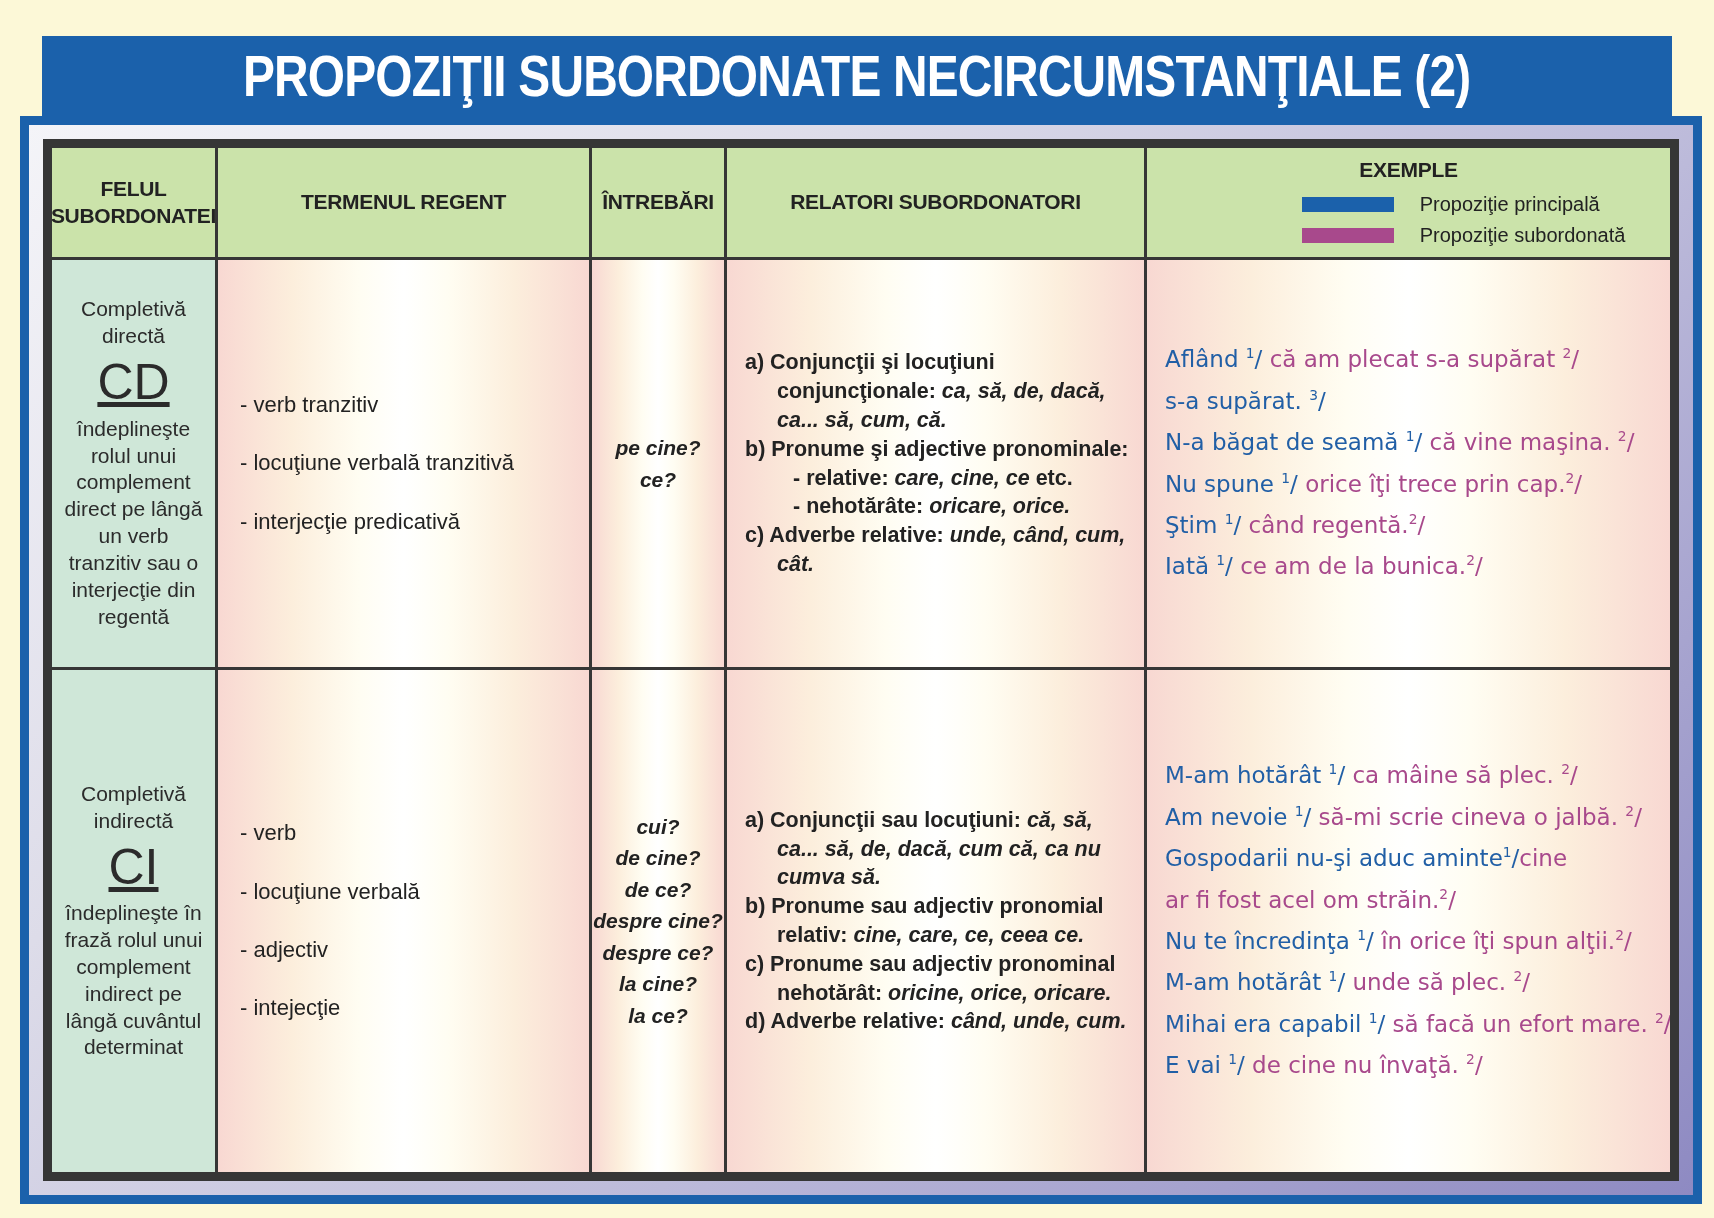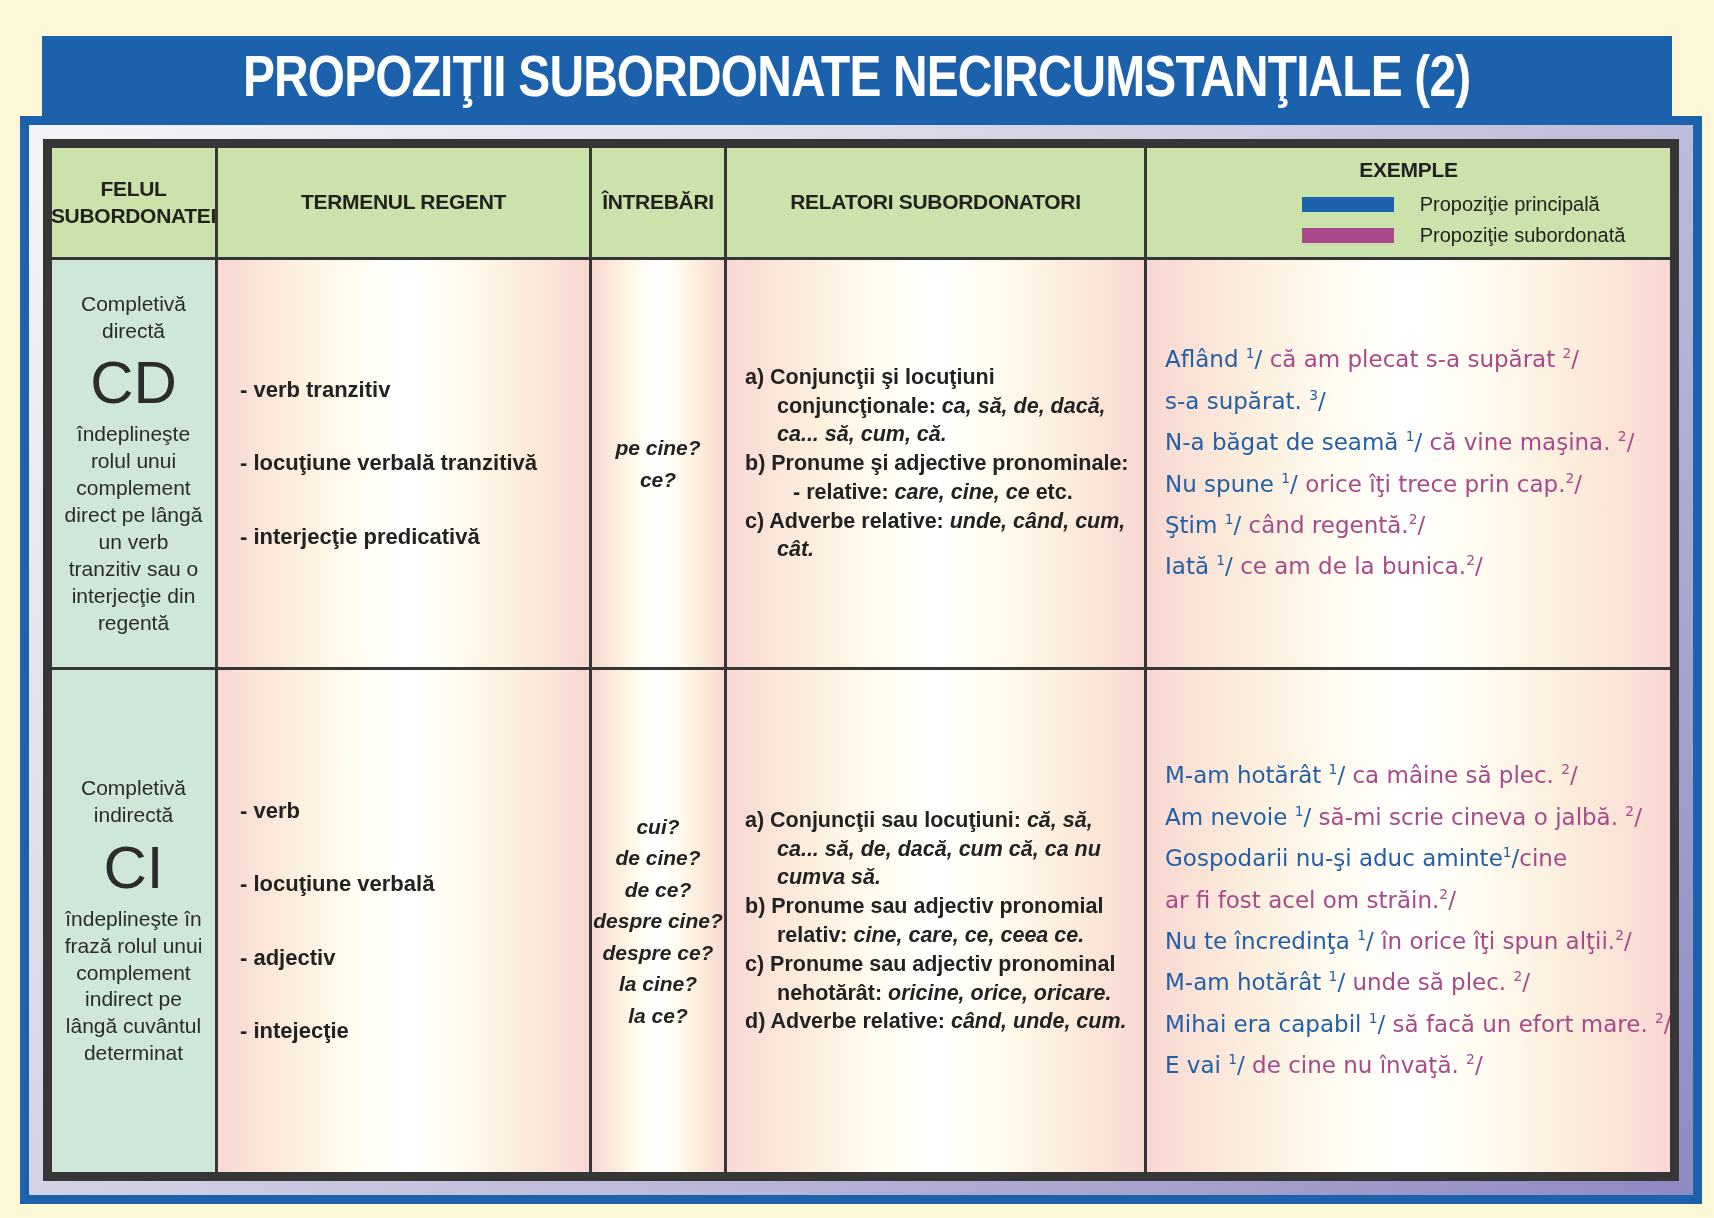--- a/index.html
+++ b/index.html
@@ -61,24 +61,24 @@
   .silk{background:linear-gradient(90deg,#f8d8d2 0%,#fceedc 20%,#fffdf2 38%,#ffffff 50%,#fffdf2 62%,#fceedc 80%,#f8d8d2 100%);}
 
   
   .legend{display:flex;flex-direction:column;gap:6px;margin-top:8px;align-items:flex-start;padding-left:110px;}
   .legend-row{display:flex;align-items:center;gap:26px;}
   .legend-bar{width:92px;height:15px;}
   .legend-label{font-weight:normal;font-size:20px;letter-spacing:0;color:#222;}
 
   
   .felul{align-items:center;text-align:center;color:#2b2b2b;font-size:21px;line-height:1.28;padding:0 10px;}
-  .felul .abbr{font-size:60px;line-height:1.15;margin:4px 0;font-weight:normal;}
+  .felul .abbr{font-size:50px;line-height:1.15;margin:4px 0;font-weight:normal;text-decoration:underline;}
 
   
-  .termen{padding-left:22px;gap:47px;font-weight:bold;font-size:22px;color:#222;}
+  .termen{padding-left:22px;gap:32px;font-weight:normal;font-size:22px;color:#222;}
   .termen .termen-item{line-height:1.2;}
 
   
   .intrebari{align-items:center;text-align:center;font-weight:bold;font-style:italic;font-size:21px;color:#222;line-height:1.5;}
 
   
   .relatori{padding:0 6px 0 18px;font-weight:bold;font-size:21.5px;color:#222;line-height:1.34;}
   .rel-item{padding-left:32px;text-indent:-32px;}
   .rel-item.rel-sub{padding-left:64px;text-indent:-16px;}
   .rel-item .it{font-style:italic;}
@@ -129,20 +129,21 @@
           <div class="termen-item">- interjecţie predicativă</div>
         </div>
       <div class="cell silk intrebari">
           <div class="question-line">pe cine?</div>
           <div class="question-line">ce?</div>
         </div>
       <div class="cell silk relatori">
           <div class="rel-item"><span>a) Conjuncţii şi locuţiuni conjuncţionale: </span><span class="it">ca, să, de, dacă, ca... să, cum, că.</span></div>
           <div class="rel-item"><span>b) Pronume şi adjective pronominale:</span></div>
           <div class="rel-item rel-sub"><span>- relative: </span><span class="it">care, cine, ce</span><span> etc.</span></div>
+          <div class="rel-item rel-sub"><span>- nehotărâte: </span><span class="it">oricare, orice.</span></div>
           <div class="rel-item"><span>c) Adverbe relative: </span><span class="it">unde, când, cum, cât.</span></div>
         </div>
       <div class="cell silk exemple last-col">
           <div class="ex-line"><span style="color: rgb(33, 95, 166);">Aflând </span><sup style="color: rgb(33, 95, 166);">1</sup><span style="color: rgb(33, 95, 166);">/ </span><span style="color: rgb(168, 73, 140);">că am plecat s-a supărat </span><sup style="color: rgb(168, 73, 140);">2</sup><span style="color: rgb(168, 73, 140);">/</span></div>
           <div class="ex-line"><span style="color: rgb(33, 95, 166);">s-a supărat. </span><sup style="color: rgb(33, 95, 166);">3</sup><span style="color: rgb(33, 95, 166);">/</span></div>
           <div class="ex-line"><span style="color: rgb(33, 95, 166);">N-a băgat de seamă </span><sup style="color: rgb(33, 95, 166);">1</sup><span style="color: rgb(33, 95, 166);">/ </span><span style="color: rgb(168, 73, 140);">că vine maşina. </span><sup style="color: rgb(168, 73, 140);">2</sup><span style="color: rgb(168, 73, 140);">/</span></div>
           <div class="ex-line"><span style="color: rgb(33, 95, 166);">Nu spune </span><sup style="color: rgb(33, 95, 166);">1</sup><span style="color: rgb(33, 95, 166);">/ </span><span style="color: rgb(168, 73, 140); text-align: center;">orice îţi trece prin cap.</span><sup style="color: rgb(168, 73, 140);">2</sup><span style="color: rgb(168, 73, 140);">/</span></div>
           <div class="ex-line"><span style="color: rgb(33, 95, 166);">Ştim </span><sup style="color: rgb(33, 95, 166);">1</sup><span style="color: rgb(33, 95, 166);">/ </span><span style="color: rgb(168, 73, 140);">când regentă.</span><sup style="color: rgb(168, 73, 140);">2</sup><span style="color: rgb(168, 73, 140);">/</span></div>
           <div class="ex-line"><span style="color: rgb(33, 95, 166);">Iată </span><sup style="color: rgb(33, 95, 166);">1</sup><span style="color: rgb(33, 95, 166);">/ </span><span style="color: rgb(168, 73, 140);">ce am de la bunica.</span><sup style="color: rgb(168, 73, 140);">2</sup><span style="color: rgb(168, 73, 140);">/</span></div>
         </div>

